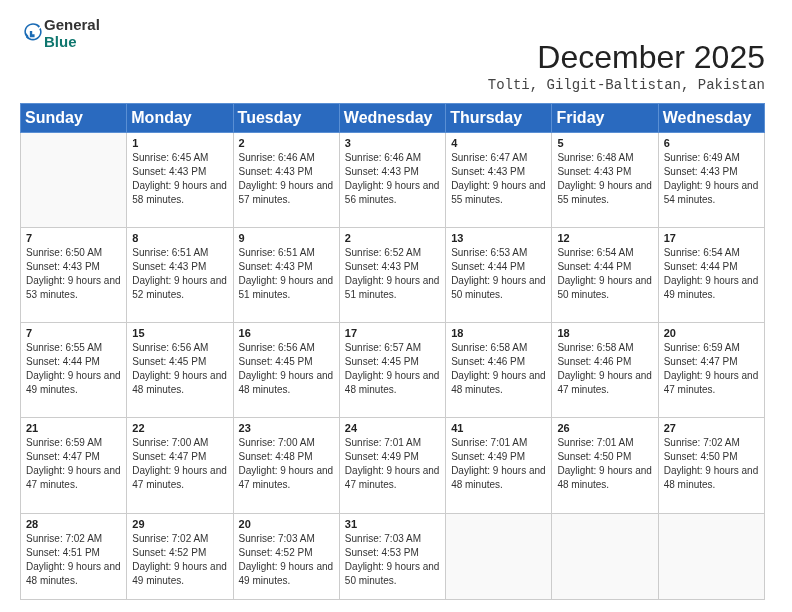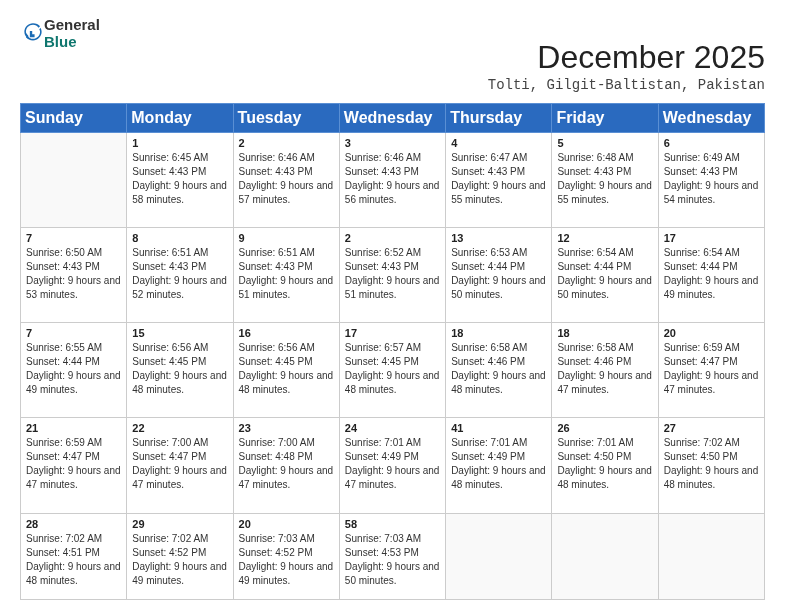--- a/index.html
+++ b/index.html
@@ -264,21 +264,21 @@
           </td>
           <td>
             <span class="day-number">29</span>
             <div class="day-info">Sunrise: 7:02 AM<br>Sunset: 4:52 PM<br>Daylight: 9 hours and 49 minutes.</div>
           </td>
           <td>
             <span class="day-number">20</span>
             <div class="day-info">Sunrise: 7:03 AM<br>Sunset: 4:52 PM<br>Daylight: 9 hours and 49 minutes.</div>
           </td>
           <td>
-            <span class="day-number">58</span>
+            <span class="day-number">31</span>
             <div class="day-info">Sunrise: 7:03 AM<br>Sunset: 4:53 PM<br>Daylight: 9 hours and 50 minutes.</div>
           </td>
           <td class="empty"></td>
           <td class="empty"></td>
           <td class="empty"></td>
         </tr>
       </tbody>
   </table>
 </div>
 

